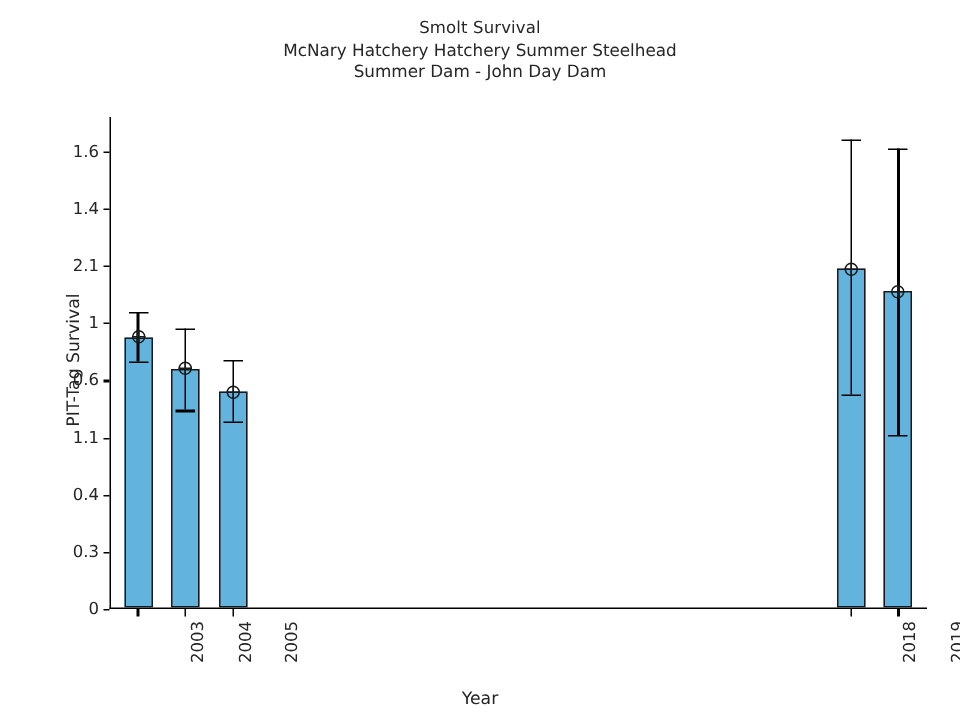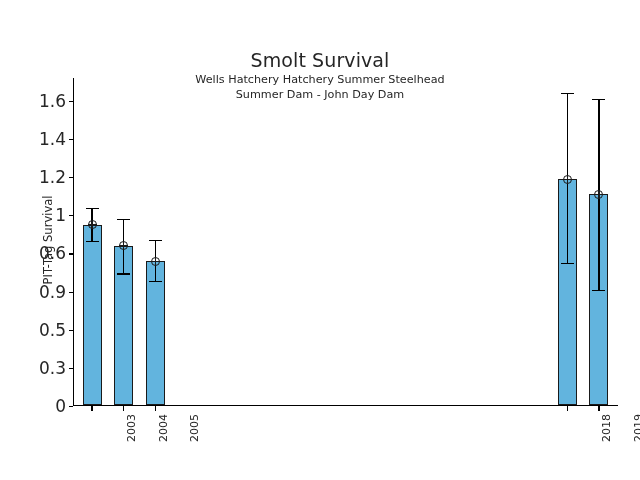--- a/index.html
+++ b/index.html
@@ -24,24 +24,23 @@
   
   .title-block {
     position: absolute;
     left: 0;
     top: 12px;
     width: 640px;
     text-align: center;
     line-height: 1.32;
   }
   .title-main {
-    font-size: 19px;
+    font-size: 11px;
     color: #262626;
     letter-spacing: 0.1px;
-    margin-top: 36px;
   }
   .title-sub {
     font-size: 11.2px;
     color: #262626;
   }
 
   
   
   #plot {
     position: absolute;
@@ -73,21 +72,21 @@
     width: 4.5px;
     height: 1.1px;
     background: #000000;
   }
   .ytick-label {
     position: absolute;
     right: 100%;
     margin-right: 7px;
     transform: translateY(-50%);
     top: 0;
-    font-size: 17px;
+    font-size: 11px;
     color: #262626;
     white-space: nowrap;
   }
   .ytick-wrap {
     position: absolute;
     left: 0;
     height: 0;
     width: 0;
   }
 
@@ -178,55 +177,55 @@
     white-space: nowrap;
   }
 </style>
 </head>
 <body>
 
 <div id="figure">
 
   <div class="title-block">
     <div class="title-main">Smolt Survival</div>
-    <div class="title-sub">Wells Hatchery Hatchery Summer Steelhead</div>
+    <div class="title-sub">McNary Hatchery Hatchery Summer Steelhead</div>
     <div class="title-sub">Summer Dam - John Day Dam</div>
   </div>
 
   <div id="plot">
     <div class="axis-line" id="yaxis-line"></div>
     <div class="axis-line" id="xaxis-line"></div>
     <div id="yticks">
         <div class="ytick-wrap" style="top: 328px;">
           <div class="ytick"></div>
           <div class="ytick-label">0</div>
         </div>
         <div class="ytick-wrap" style="top: 289.86px;">
           <div class="ytick"></div>
           <div class="ytick-label">0.3</div>
         </div>
         <div class="ytick-wrap" style="top: 251.721px;">
           <div class="ytick"></div>
-          <div class="ytick-label">0.5</div>
+          <div class="ytick-label">0.4</div>
         </div>
         <div class="ytick-wrap" style="top: 213.581px;">
           <div class="ytick"></div>
-          <div class="ytick-label">0.9</div>
+          <div class="ytick-label">1.1</div>
         </div>
         <div class="ytick-wrap" style="top: 175.442px;">
           <div class="ytick"></div>
           <div class="ytick-label">0.6</div>
         </div>
         <div class="ytick-wrap" style="top: 137.302px;">
           <div class="ytick"></div>
           <div class="ytick-label">1</div>
         </div>
         <div class="ytick-wrap" style="top: 99.1628px;">
           <div class="ytick"></div>
-          <div class="ytick-label">1.2</div>
+          <div class="ytick-label">2.1</div>
         </div>
         <div class="ytick-wrap" style="top: 61.0233px;">
           <div class="ytick"></div>
           <div class="ytick-label">1.4</div>
         </div>
         <div class="ytick-wrap" style="top: 22.8837px;">
           <div class="ytick"></div>
           <div class="ytick-label">1.6</div>
         </div>
       </div>
@@ -265,14 +264,15 @@
         <div class="point-marker" style="left: 489.802px; top: 96.5698px;"></div>
         <div class="bar" style="left: 516.488px; width: 19px; height: 210.474px; background: rgb(98, 180, 222); border-color: rgb(26, 26, 26);"></div>
         <div class="errbar-line" style="left: 525.388px; top: 20.9767px; height: 190.698px; background: rgb(0, 0, 0);"></div>
         <div class="errbar-cap" style="left: 519.488px; top: 20.9767px; background: rgb(0, 0, 0);"></div>
         <div class="errbar-cap" style="left: 519.488px; top: 211.674px; background: rgb(0, 0, 0);"></div>
         <div class="point-marker" style="left: 521.488px; top: 111.826px;"></div>
       </div>
   </div>
 
   <div id="ylabel">PIT-Tag Survival</div>
+  <div id="xlabel">Year</div>
 
 </div>
 
 </body></html>

